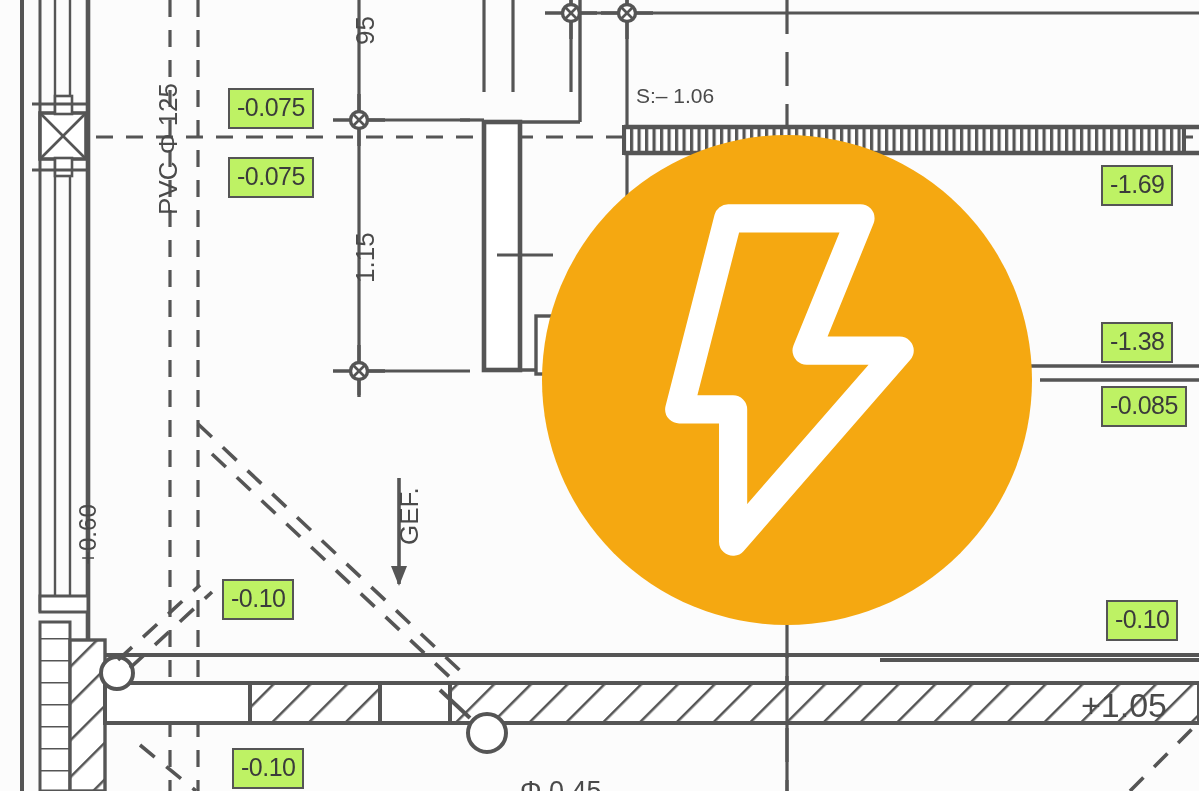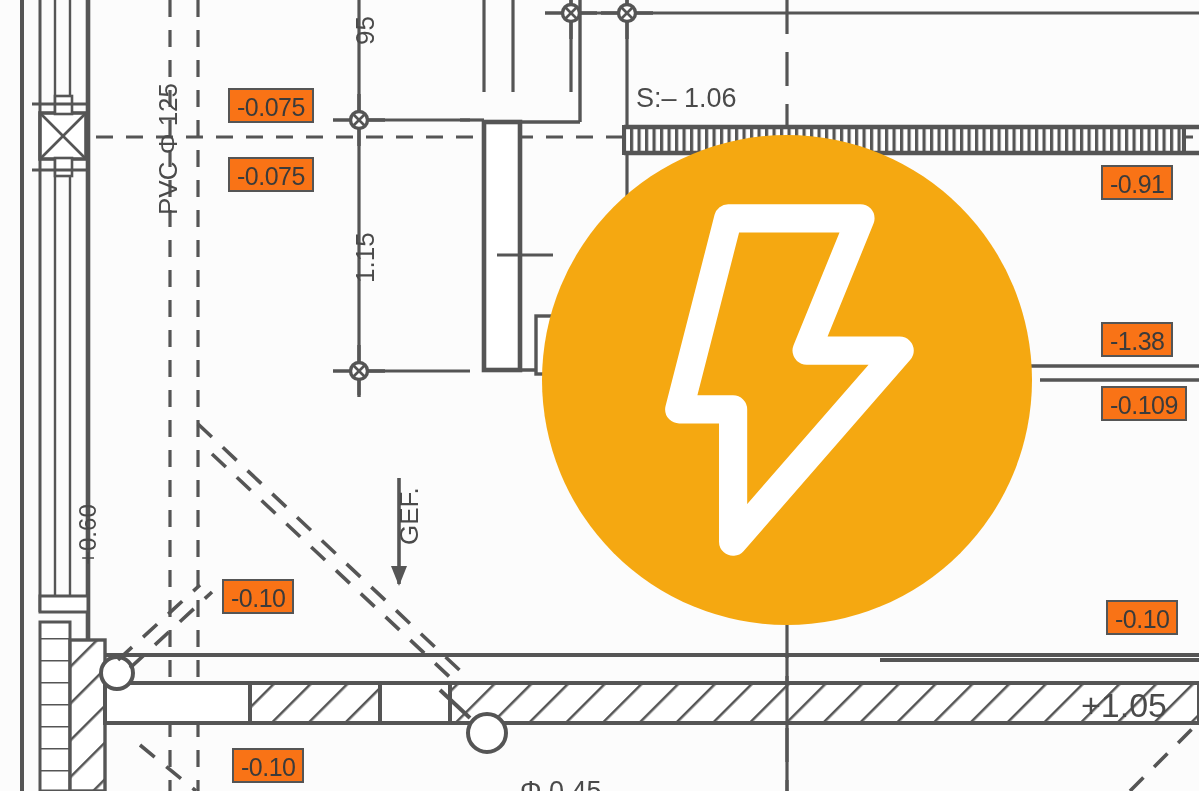--- a/index.html
+++ b/index.html
@@ -4,23 +4,23 @@
 <style>
   html,body{margin:0;padding:0;background:#fff;}
   body{width:1199px;height:791px;overflow:hidden;
        font-family:"Liberation Sans", sans-serif;}
 
   #stage{position:relative;width:1199px;height:791px;background:#fcfcfc;overflow:hidden;}
 
   svg.layer{position:absolute;left:0;top:0;width:1199px;height:791px;}
 
   
-  .tag{position:absolute;border:2.5px solid #555;background:#f97316;
+  .tag{position:absolute;border:2.5px solid #555;background:#bef264;
        color:#3b3b3b;font-size:25px;line-height:1;
-       padding:5px 7px 1px 7px;white-space:nowrap;letter-spacing:-0.5px;}
+       padding:5px 7px 7px 7px;white-space:nowrap;letter-spacing:-0.5px;}
 
   
   .note{position:absolute;color:#4a4a4a;white-space:nowrap;line-height:1;}
 
   .rot90{transform-origin:0 0;transform:rotate(-90deg);}
 
   
   #badge{position:absolute;border-radius:50%;}
 </style>
 </head>
@@ -148,34 +148,34 @@
       <path d="M 399 586 L 391 566 L 407 566 Z" fill="#555"></path>
     </g>
 
     <g stroke="#555" stroke-width="3.2">
       <line x1="787" y1="655" x2="787" y2="791"></line>
     </g>
   </svg>
 
   <div class="tag" style="left:228px;top:88px">-0.075</div>
   <div class="tag" style="left:228px;top:157px">-0.075</div>
-  <div class="tag" style="left:1101px;top:165px">-0.91</div>
+  <div class="tag" style="left:1101px;top:165px">-1.69</div>
   <div class="tag" style="left:1101px;top:322px">-1.38</div>
-  <div class="tag" style="left:1101px;top:386px">-0.109</div>
+  <div class="tag" style="left:1101px;top:386px">-0.085</div>
   <div class="tag" style="left:1106px;top:600px">-0.10</div>
   <div class="tag" style="left:222px;top:579px">-0.10</div>
   <div class="tag" style="left:232px;top:748px">-0.10</div>
 
   <div class="note rot90" style="left:155px;top:215px;font-size:26px">PVC  Φ 125</div>
 
   <div class="note rot90" style="left:352px;top:45px;font-size:26px">95</div>
 
   <div class="note rot90" style="left:352px;top:283px;font-size:26px">1.15</div>
 
-  <div class="note" style="left:636px;top:85px;font-size:27px">S:– 1.06</div>
+  <div class="note" style="left:636px;top:85px;font-size:21px">S:– 1.06</div>
 
   <div class="note rot90" style="left:396px;top:545px;font-size:26px">GEF.</div>
 
 
   <div class="note" style="left:1081px;top:688px;font-size:34px">+1.05</div>
 
   <div class="note rot90" style="left:76px;top:565px;font-size:24px">+0.60</div>
 
   <div class="note" style="left:520px;top:778px;font-size:27px">Φ    0.45</div>
 

